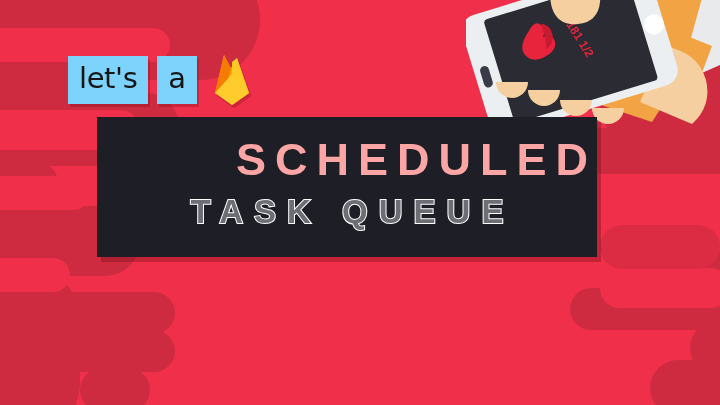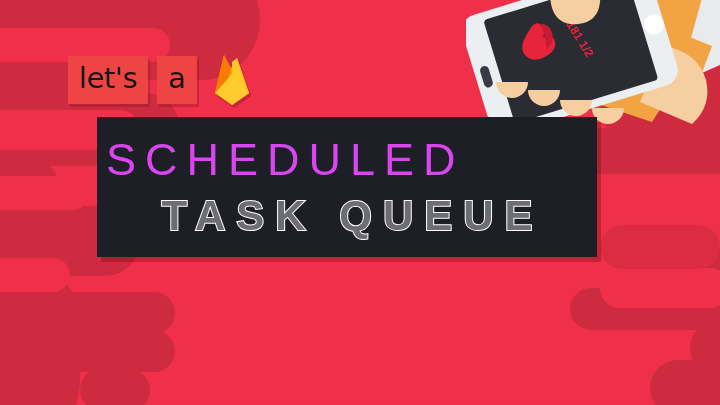--- a/index.html
+++ b/index.html
@@ -11,48 +11,48 @@
   #stage{position:relative;width:720px;height:405px;overflow:hidden;background:#cf2b40;}
 
   
   .bg-base{position:absolute;inset:0;background:#cf2b40;}
   .bg-bright{position:absolute;background:#f0304a;}
   .blob{position:absolute;border-radius:100px;}
 
   
   #tagline{position:absolute;left:68px;top:52px;display:flex;align-items:center;gap:9px;}
   .chip{
-    background:#ef4444;color:#151515;
+    background:#7dd3fc;color:#151515;
     font-size:29px;line-height:1;
     padding:8px 11px 11px 11px;
     letter-spacing:-0.4px;
     box-shadow:2px 3px 0 rgba(120,12,26,.30);
     font-family:"DejaVu Sans",sans-serif;
     font-weight:400;
   }
 
   
   #flame{position:relative;width:44px;height:56px;margin-left:4px;
          filter:drop-shadow(2px 3px 0 rgba(120,12,26,.28));}
 
   
   #card{
     position:absolute;left:97px;top:117px;width:500px;height:140px;
     background:#1e1e26;
     box-shadow:4px 5px 0 rgba(120,12,26,.38);
   }
   #line1{
-    position:absolute;left:0;right:0;top:20px;text-align:left;
-    color:#d946ef;font-weight:400;font-size:45px;line-height:1;
+    position:absolute;left:0;right:0;top:20px;text-align:right;
+    color:#fca5a5;font-weight:700;font-size:45px;line-height:1;
     letter-spacing:9px;text-indent:9px;
     font-family:"Liberation Sans",sans-serif;
   }
   #line2{
     position:absolute;left:0;right:0;top:78px;text-align:center;
-    font-weight:700;font-size:42px;line-height:1;
+    font-weight:700;font-size:33px;line-height:1;
     letter-spacing:11px;text-indent:11px;
     font-family:"Liberation Sans",sans-serif;
     color:#6d6d75;
     -webkit-text-stroke:2px #ffffff;
     paint-order:stroke fill;
   }
 
   
   #illus{position:absolute;left:466px;top:-10px;width:264px;height:160px;}
   #illus > *{position:absolute;}

